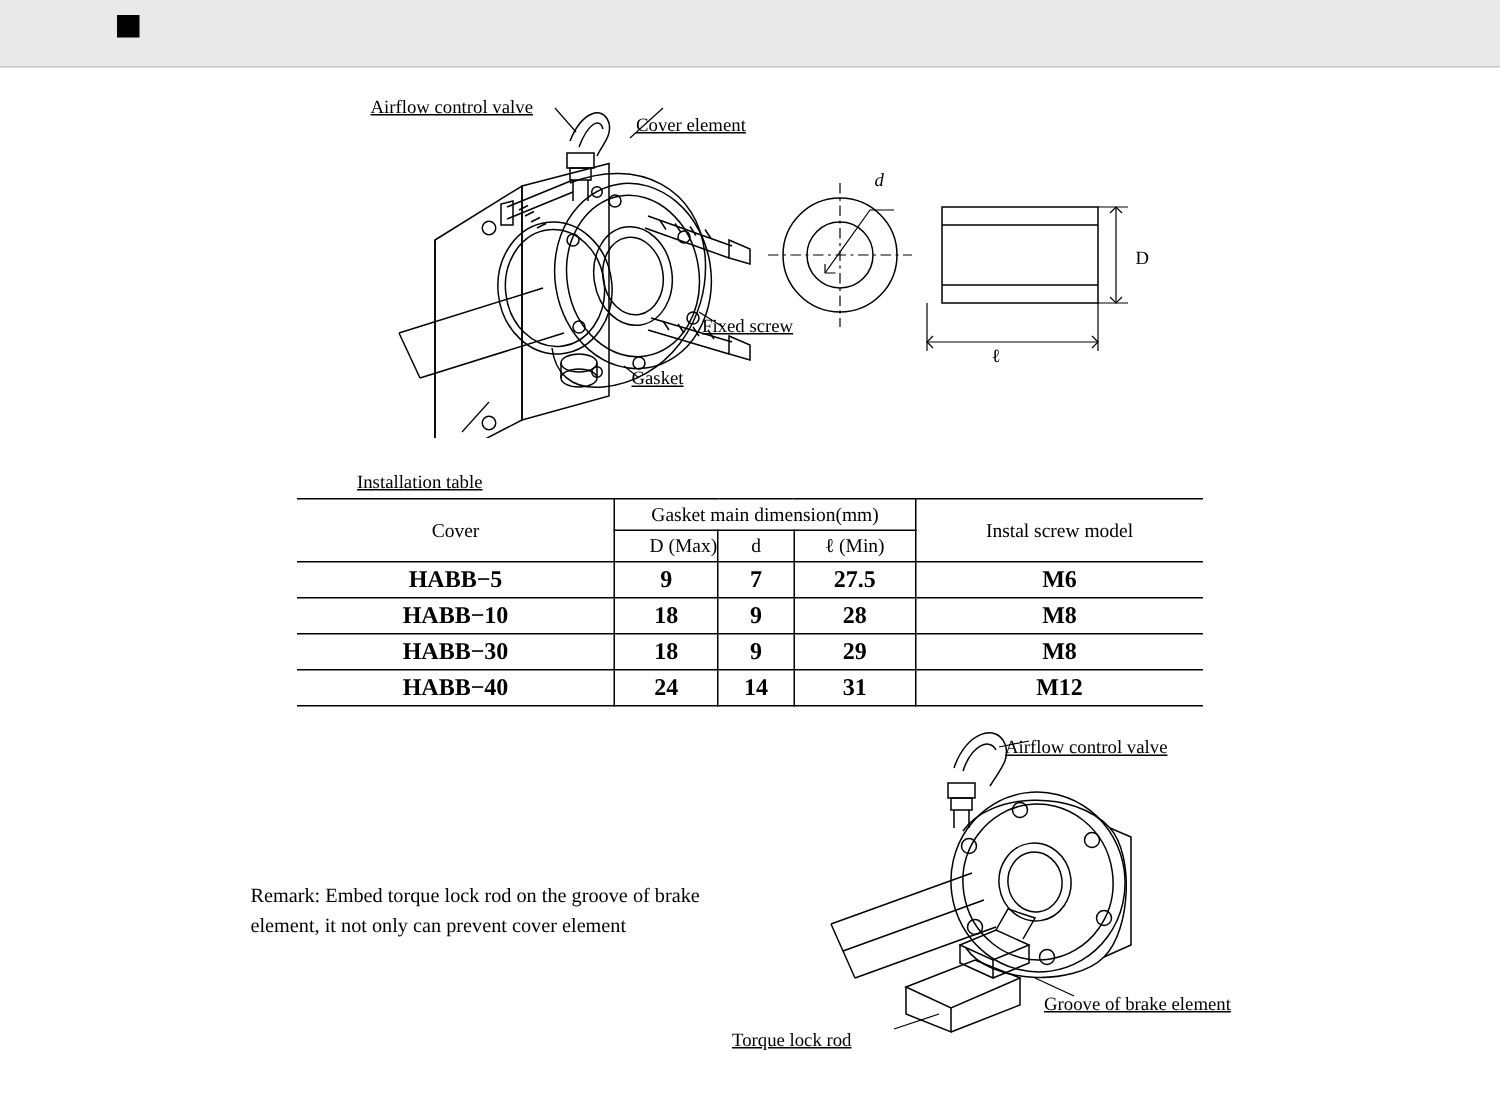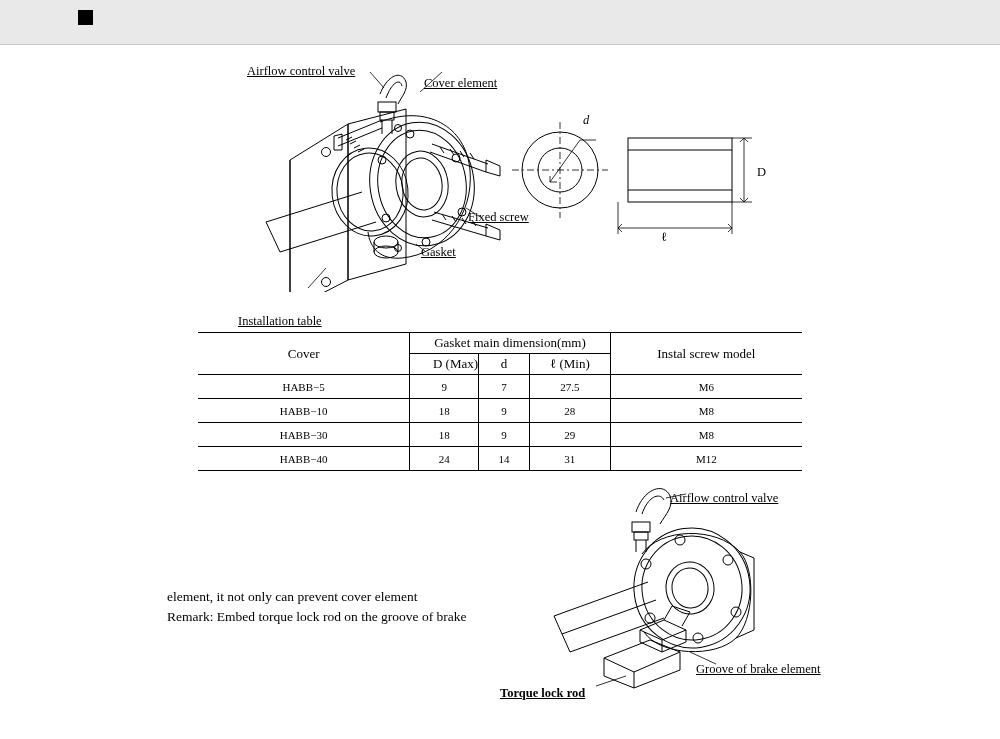--- a/index.html
+++ b/index.html
@@ -72,21 +72,22 @@
   .spec-table th, .spec-table td {
     border: 1px solid #000;
     text-align: center;
     padding: 2px 0;
   }
   .spec-table thead th {
     font-weight: normal;
   }
   .spec-table tbody tr td {
     height: 19px;
-    font-size: 11px;
+    font-size: 16px;
+    font-weight: bold;
   }
   .spec-table .col-model { width: 212px; }
   .spec-table .col-d   { width: 68px; text-align: right; }
   .spec-table .col-dd  { width: 50px; }
   .spec-table .col-l   { width: 80px; }
   .spec-table .col-sc  { width: 192px; }
   
   .spec-table tr td:first-child,
   .spec-table tr th:first-child { border-left: none; }
   .spec-table tr td:last-child,
@@ -344,18 +345,18 @@
     <g class="leader">
       <path d="M126 18 L146 14"></path>
       <path d="M150 172 L176 184"></path>
       <path d="M86 196 L56 206"></path>
     </g>
   </svg>
 </div>
 
 <div class="lbl u" style="left:670px; top:491px;">Airflow control valve</div>
 <div class="lbl u" style="left:696px; top:662px;">Groove of brake element</div>
-<div class="lbl u" style="left:500px; top:686px;font-weight:bold;">Torque lock rod</div>
+<div class="lbl u" style="left:488px; top:686px;">Torque lock rod</div>
 
 <div class="remark">
+  <div>Remark: Embed torque lock rod on the groove of brake</div>
   <div>element, it not only can prevent cover element</div>
-  <div>Remark: Embed torque lock rod on the groove of brake</div>
 </div>
 
 </body></html>

